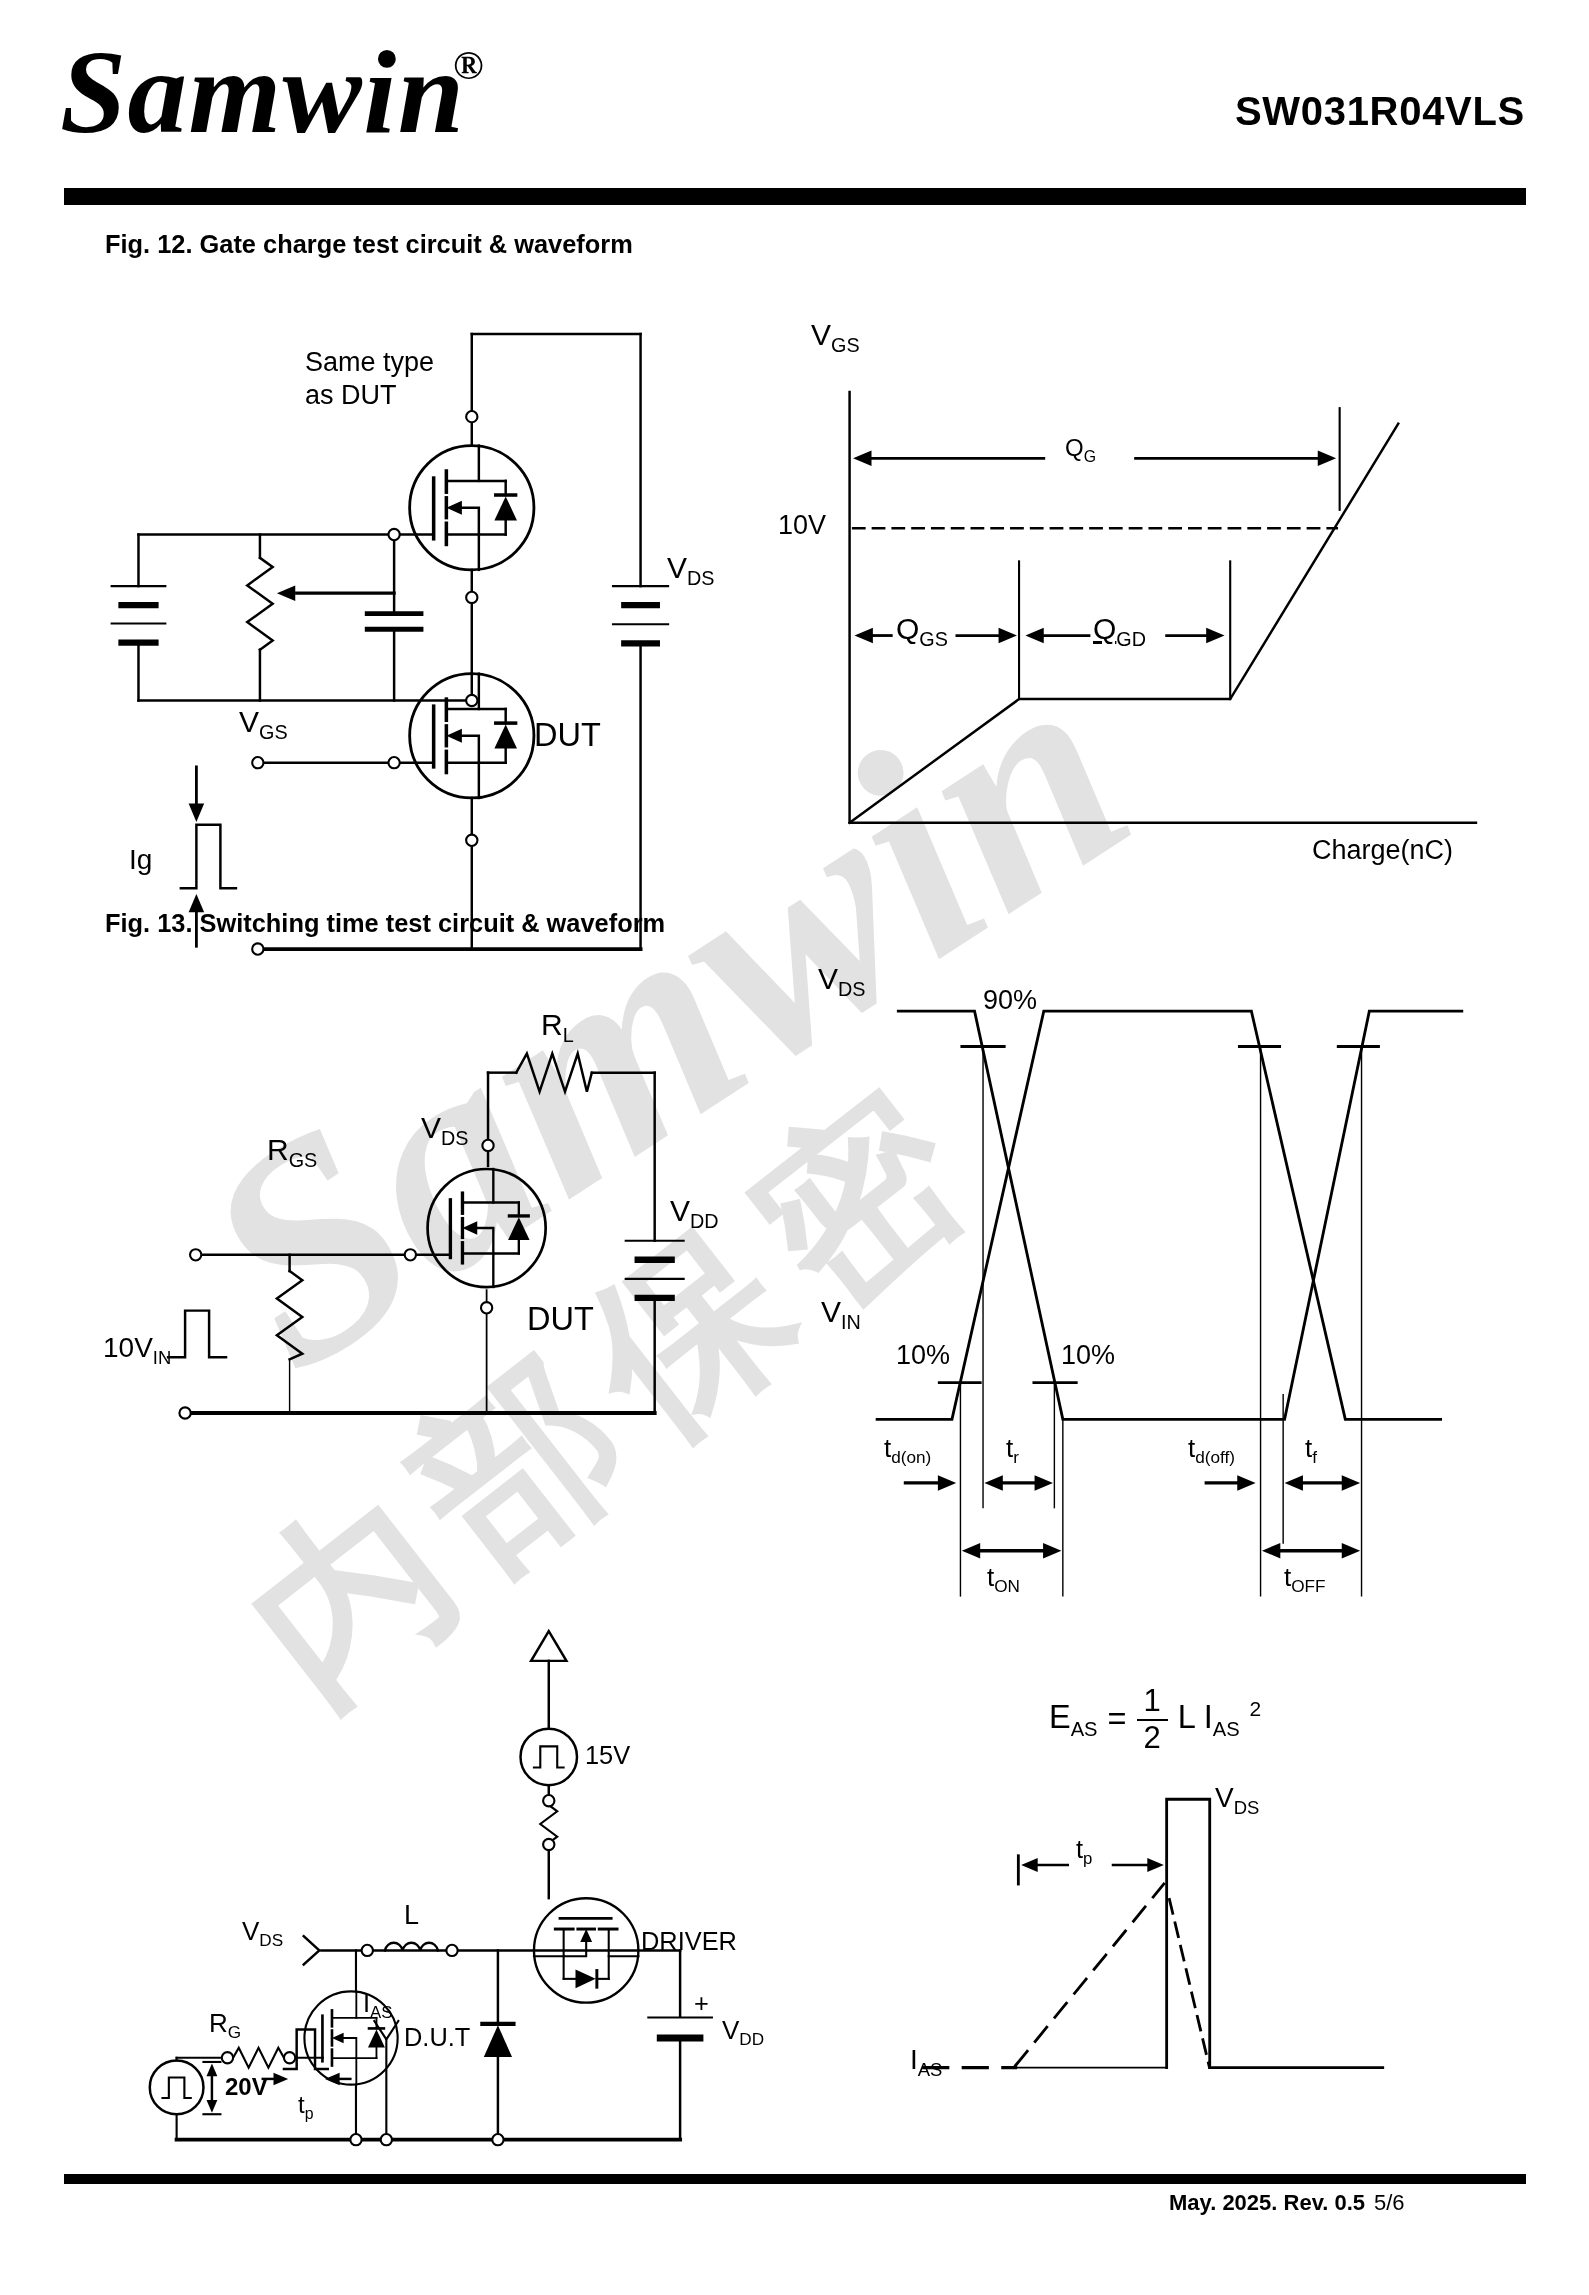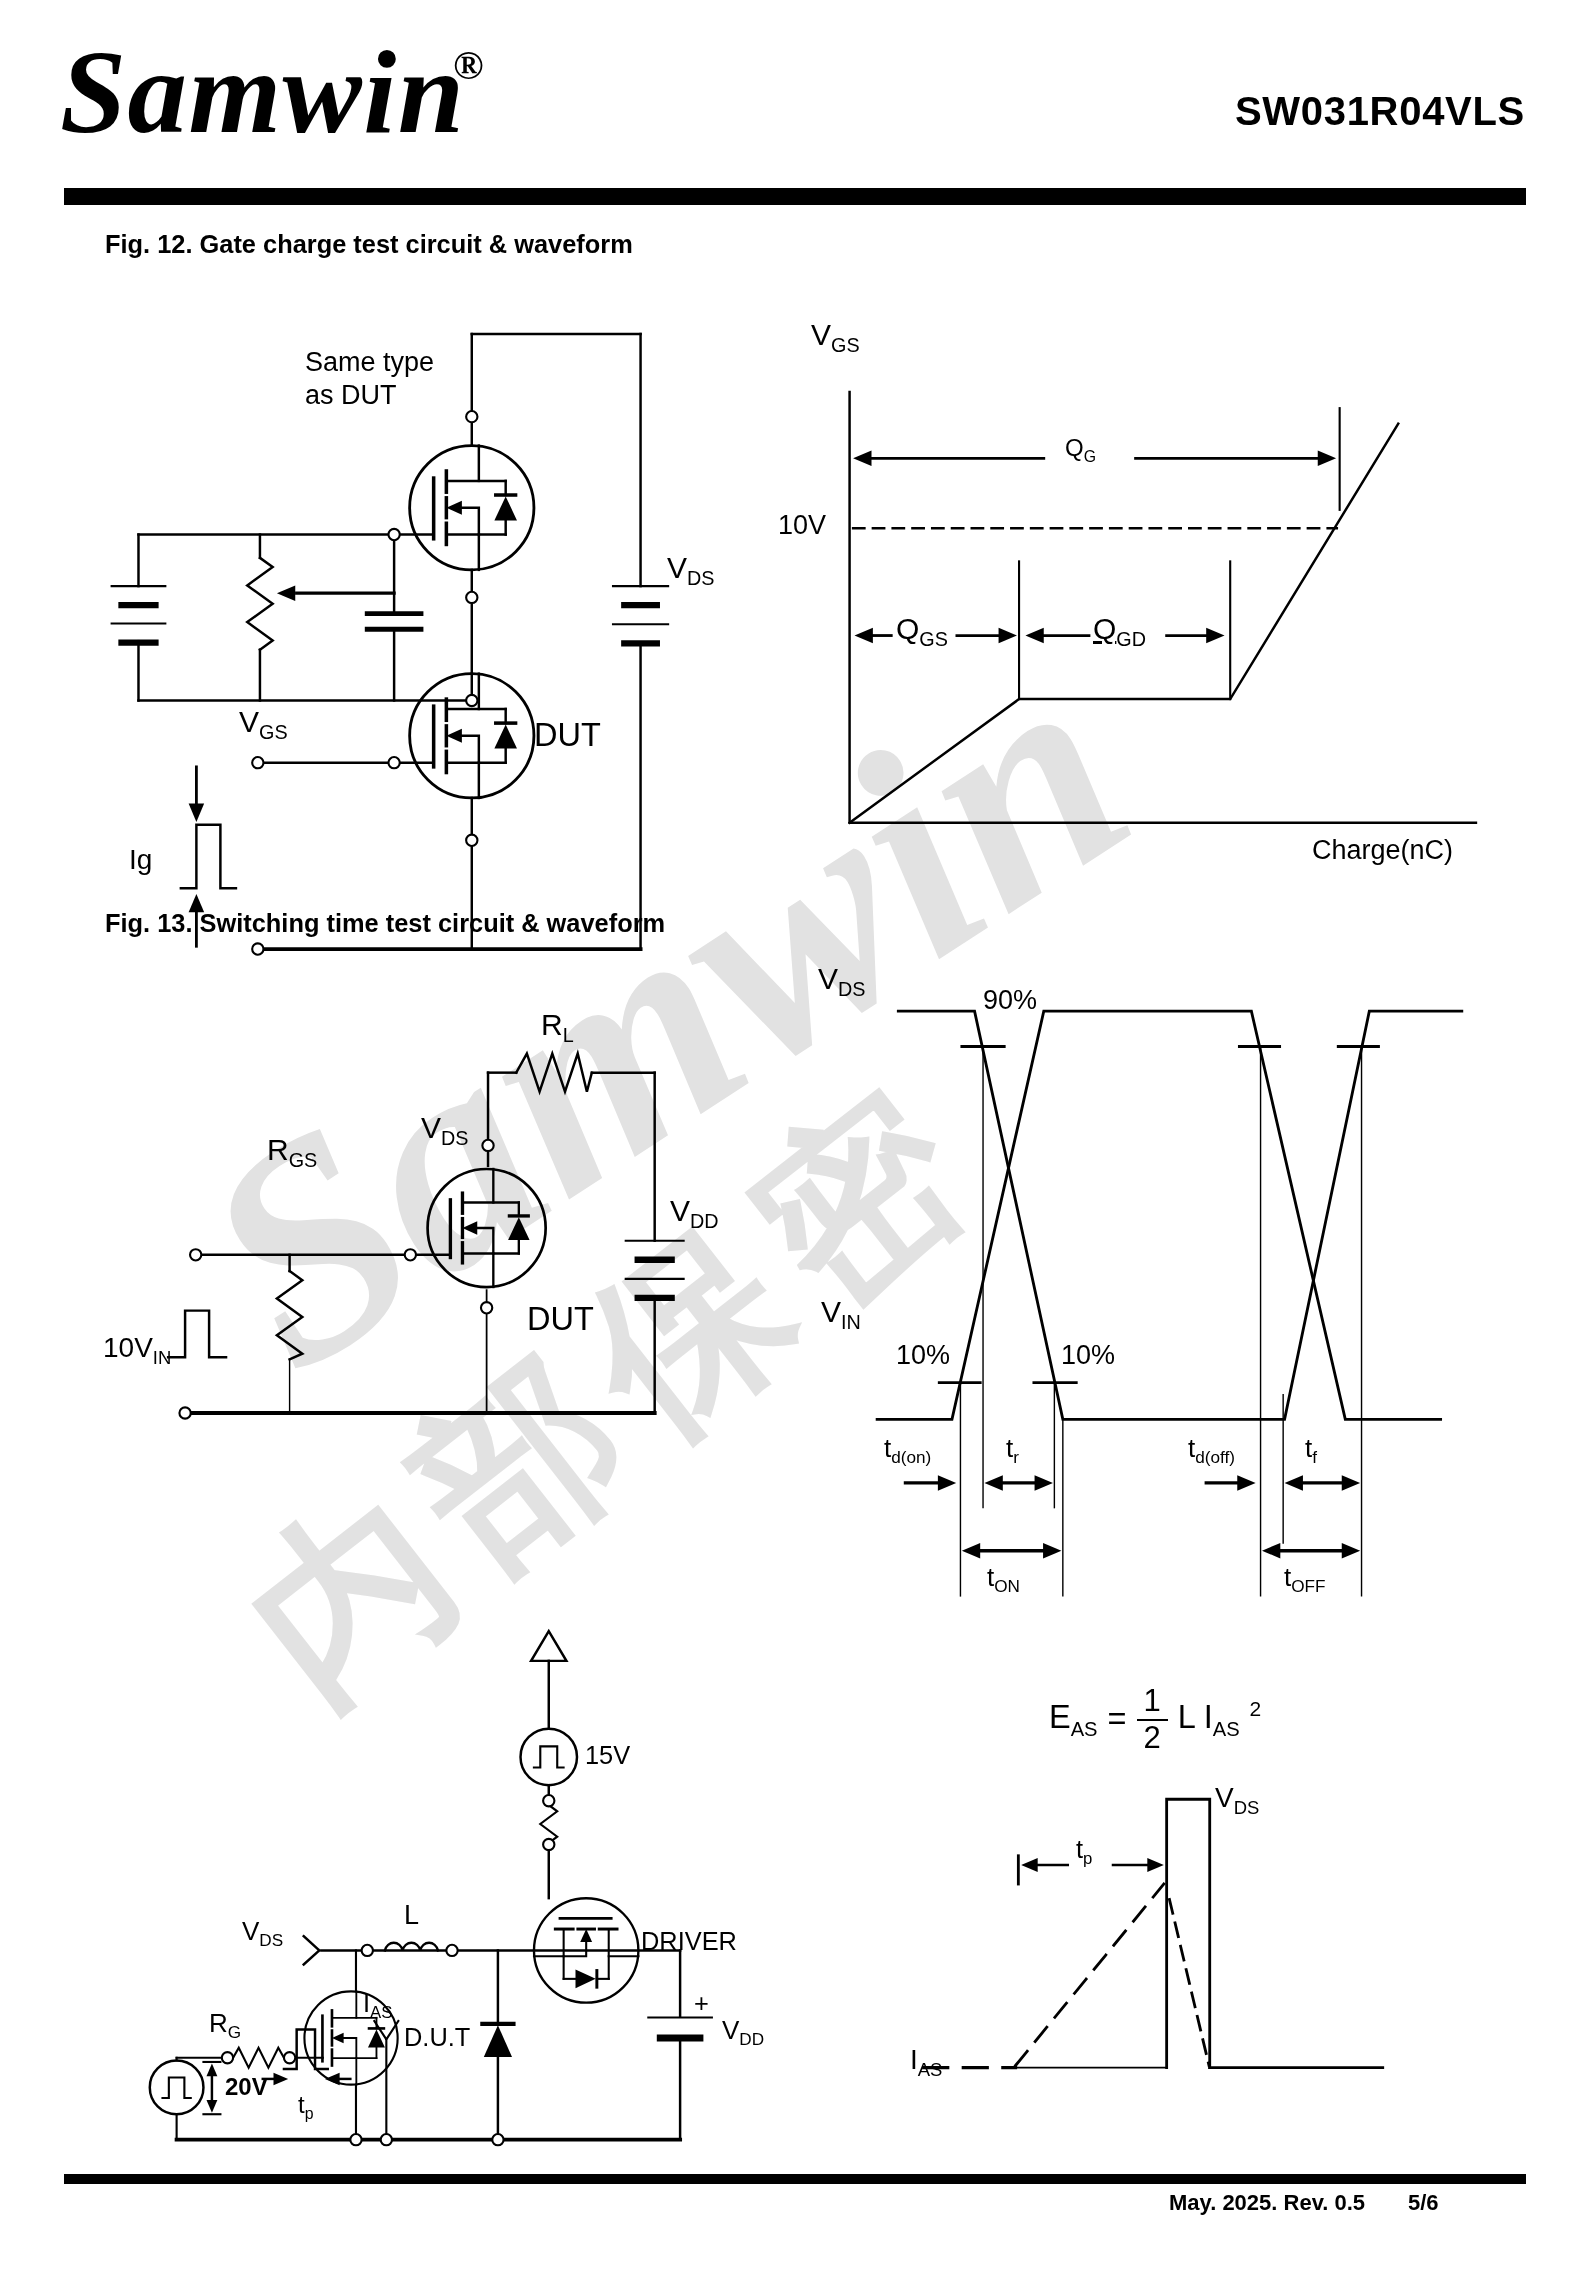--- a/index.html
+++ b/index.html
@@ -30,21 +30,21 @@
                  font-size:40px; font-weight:bold; letter-spacing:0.7px; }
   .bar { position:absolute; left:64px; width:1462px; background:#000; }
   #header-bar { top:188px; height:17px; }
   #footer-bar { top:2174px; height:10px; }
   .fig-title { font-size:25.4px; font-weight:bold; }
   #fig12-title { left:105px; top:231px; }
   #fig13-title { left:105px; top:910px; }
   #fig14-title { left:105px; top:1562px; }
   #footer-copyright { left:105px; top:2190px; font-size:22.6px; font-weight:bold; }
   #footer-rev { left:1169px; top:2191px; font-size:22px; font-weight:bold; }
-  #footer-page { left:1408px; top:2191px; font-size:22px; font-weight:bold; }
+  #footer-page { left:1374px; top:2191px; font-size:22px; font-weight:normal; }
   .eq { position:absolute; left:1049px; top:1685px; display:flex; align-items:center;
         gap:10px; font-size:32.5px; }
   .eq sub { font-size:0.62em; }
   .eq .frac { display:inline-flex; flex-direction:column; align-items:center;
               font-size:31px; line-height:1.05; }
   .eq .frac .den { border-top:2.8px solid #000; padding:1.4px 7px 0 7px; }
   .eq .frac .num { padding:0 7px 1.4px 7px; }
   .eq .sup2 { font-size:21px; position:relative; top:-11.3px; }
 </style>
 </head>

